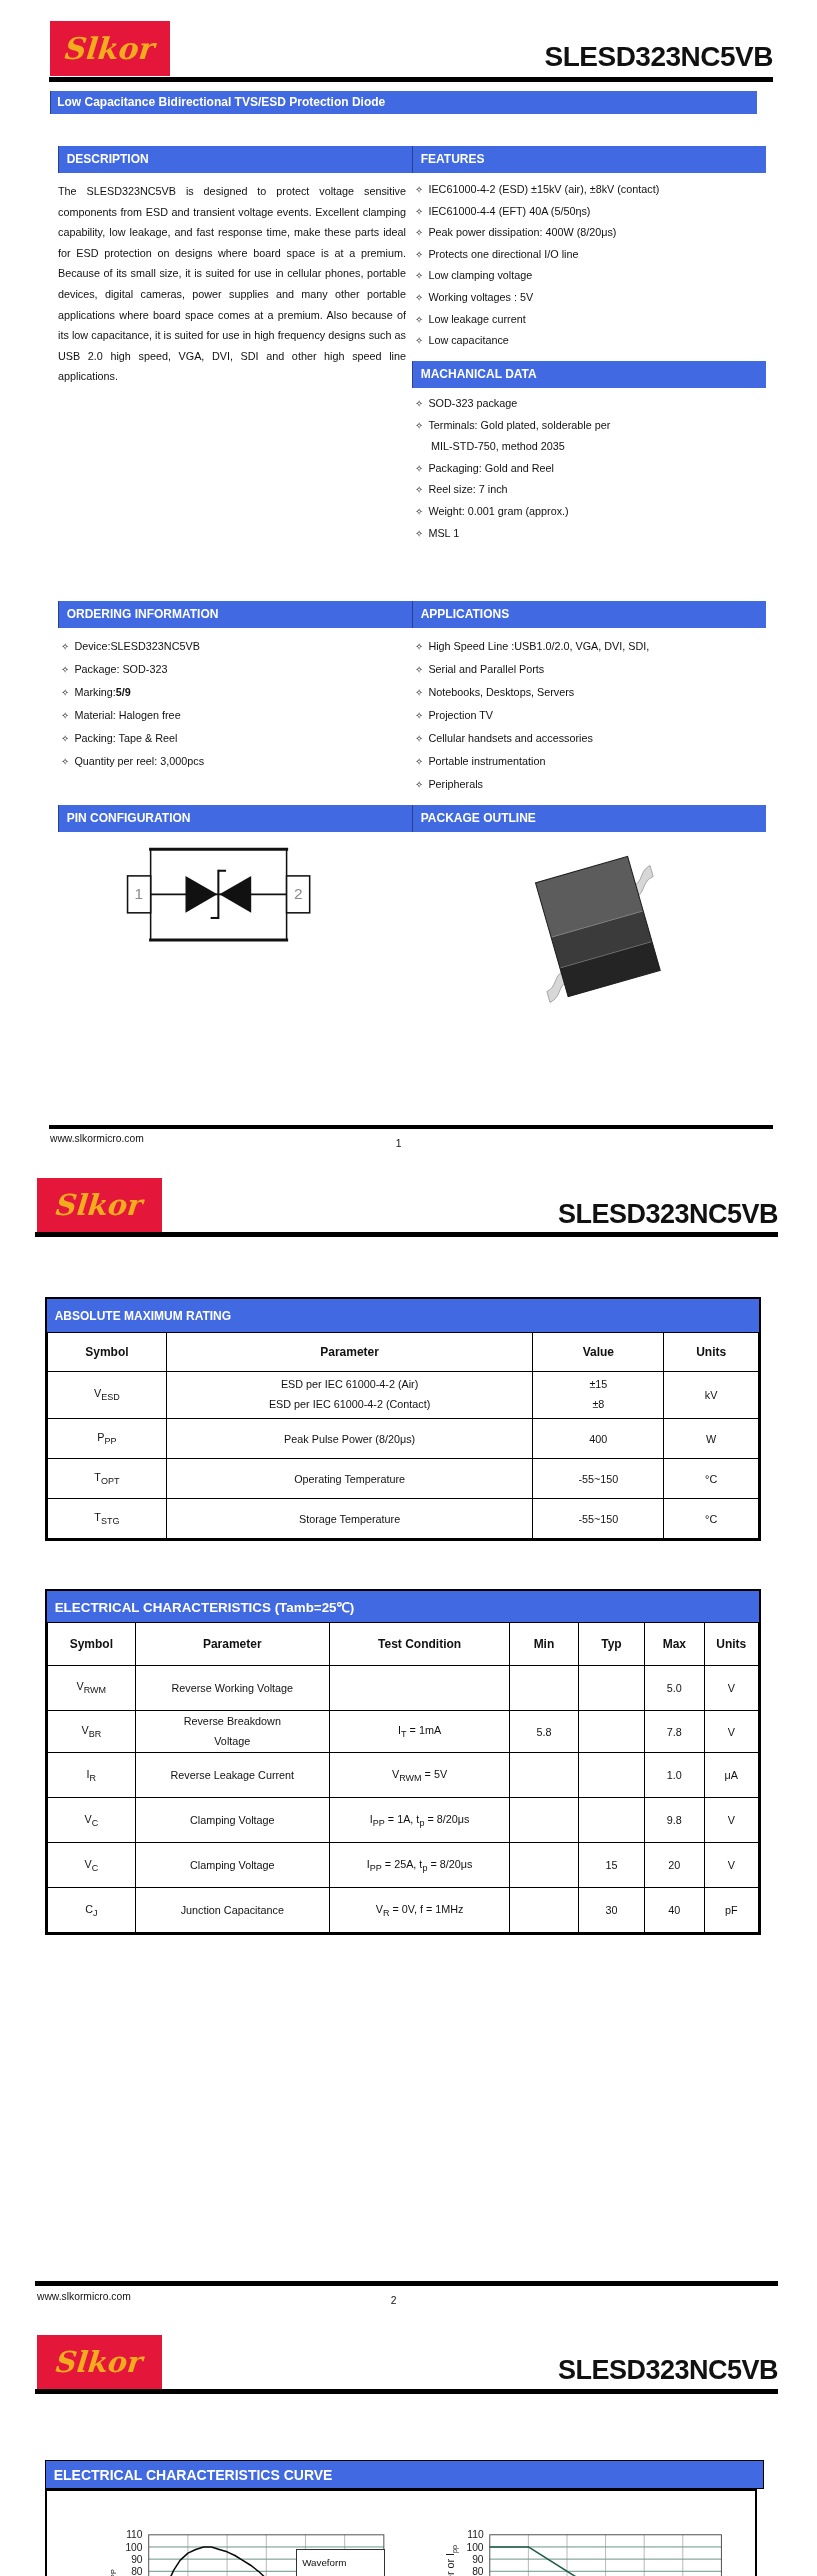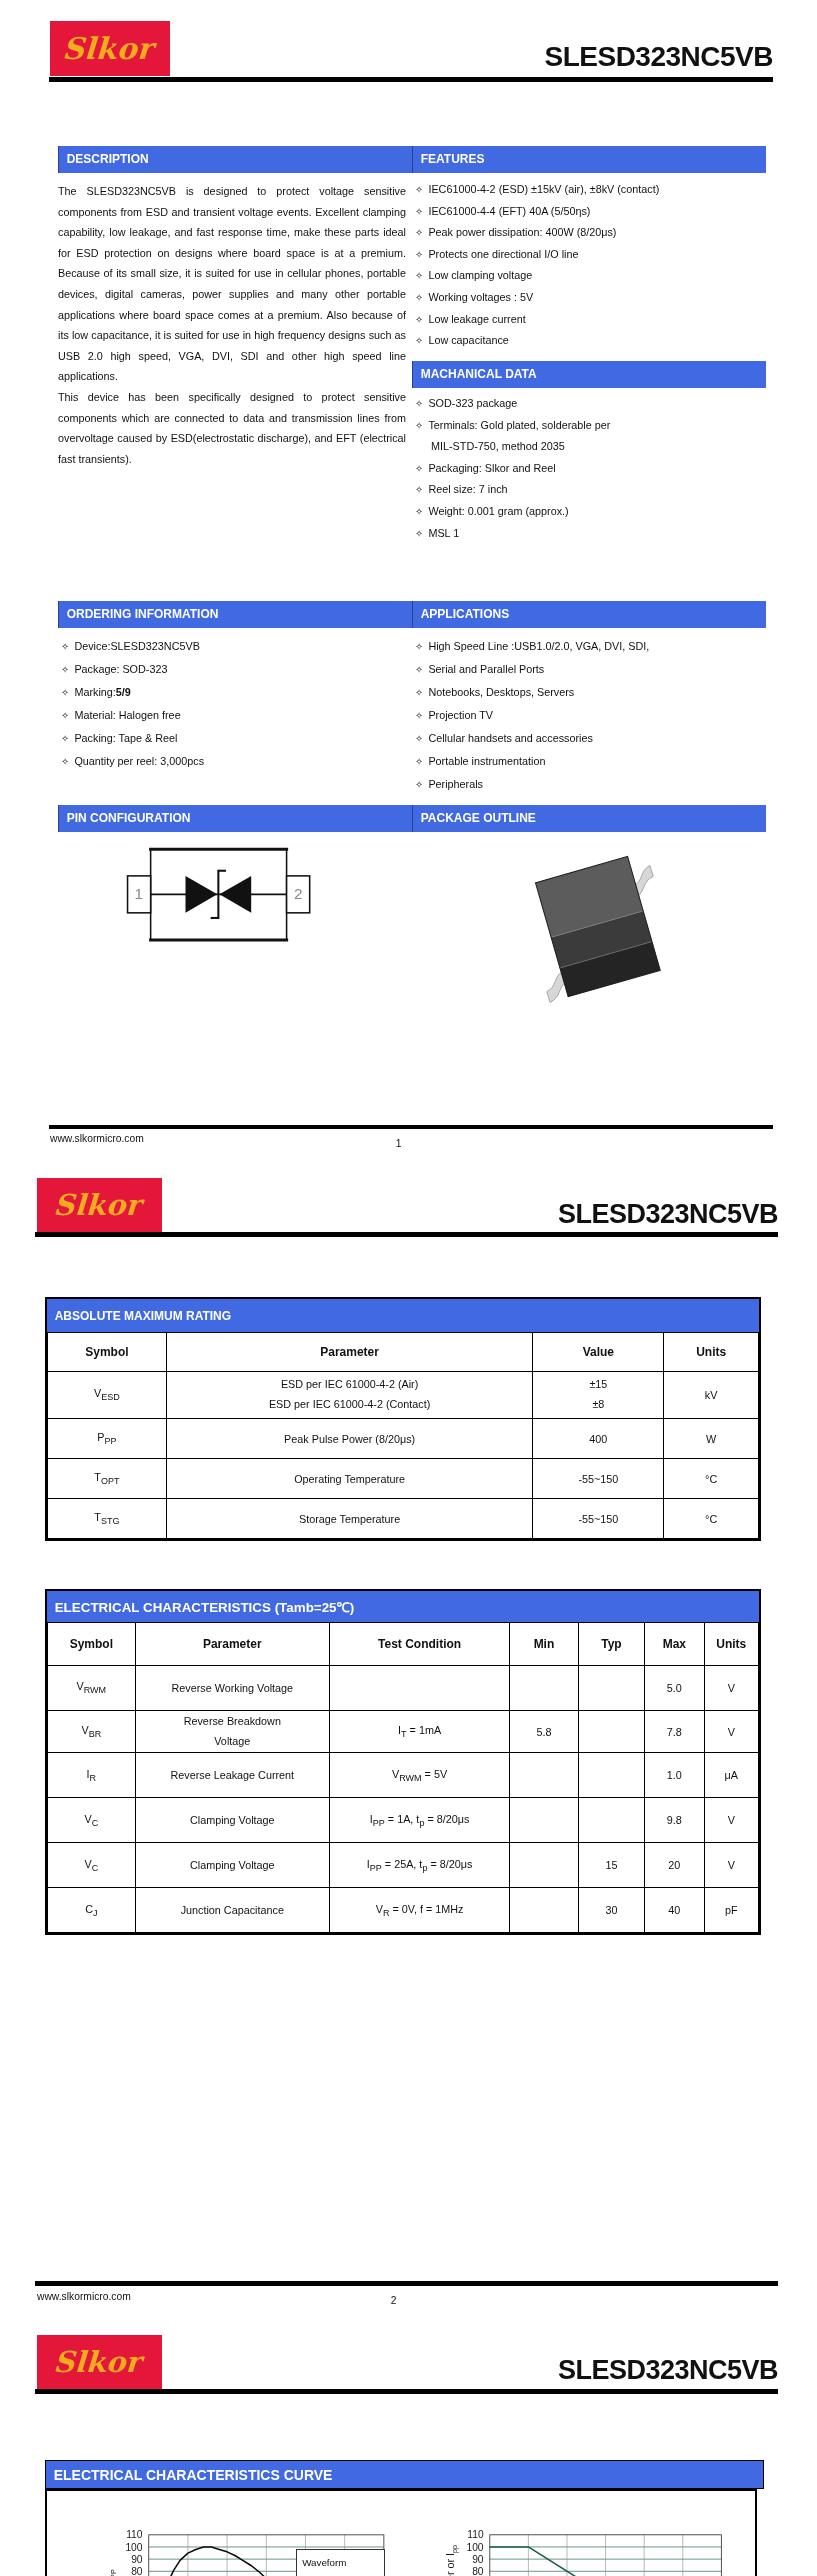--- a/index.html
+++ b/index.html
@@ -49,25 +49,25 @@
 </head>
 <body>
 
 <div class="sheet">
 
   <div class="abs logo" style="left:50px;top:20.6px;width:120px;height:55px">
     <span class="logo-text">Slkor</span>
   </div>
   <div class="abs pn" style="left:412px;top:41px;width:361px;">SLESD323NC5VB</div>
   <div class="abs hrule" style="left:49px;top:77px;width:724px;height:4.6px"></div>
+  <div class="abs prod-bar" style="left:50px;top:91px;width:700px;height:23px">Low Capacitance Bidirectional TVS/ESD Protection Diode</div>
 
   <div class="abs sec-h" style="left:58px;top:146px">DESCRIPTION</div>
   <div class="abs body-text" style="left:58px;top:181px;width:348px">
     <p>The SLESD323NC5VB is designed to protect voltage sensitive components from ESD and transient voltage events. Excellent clamping capability, low leakage, and fast response time, make these parts ideal for ESD protection on designs where board space is at a premium. Because of its small size, it is suited for use in cellular phones, portable devices, digital cameras, power supplies and many other portable applications where board space comes at a premium. Also because of its low capacitance, it is suited for use in high frequency designs such as USB 2.0 high speed, VGA, DVI, SDI and other high speed line applications.</p>
-    <p>This device has been specifically designed to protect sensitive components which are connected to data and transmission lines from overvoltage caused by ESD(electrostatic discharge), and EFT (electrical fast transients).</p>
   </div>
 
   <div class="abs sec-h" style="left:412px;top:146px">FEATURES</div>
   <div class="abs blist" style="left:415px;top:179px;width:350px">
       <div class="li">
         <span class="dia">✧</span>
         <span>IEC61000-4-2 (ESD) ±15kV (air), ±8kV (contact)</span>
       </div>
       <div class="li">
         <span class="dia">✧</span>
@@ -107,21 +107,21 @@
       </div>
       <div class="li">
         <span class="dia">✧</span>
         <span>Terminals: Gold plated, solderable per</span>
       </div>
       <div class="li indent">
         <span>MIL-STD-750, method 2035</span>
       </div>
       <div class="li">
         <span class="dia">✧</span>
-        <span>Packaging: Slkor and Reel</span>
+        <span>Packaging: Gold and Reel</span>
       </div>
       <div class="li">
         <span class="dia">✧</span>
         <span>Reel size: 7 inch</span>
       </div>
       <div class="li">
         <span class="dia">✧</span>
         <span>Weight: 0.001 gram (approx.)</span>
       </div>
       <div class="li">

